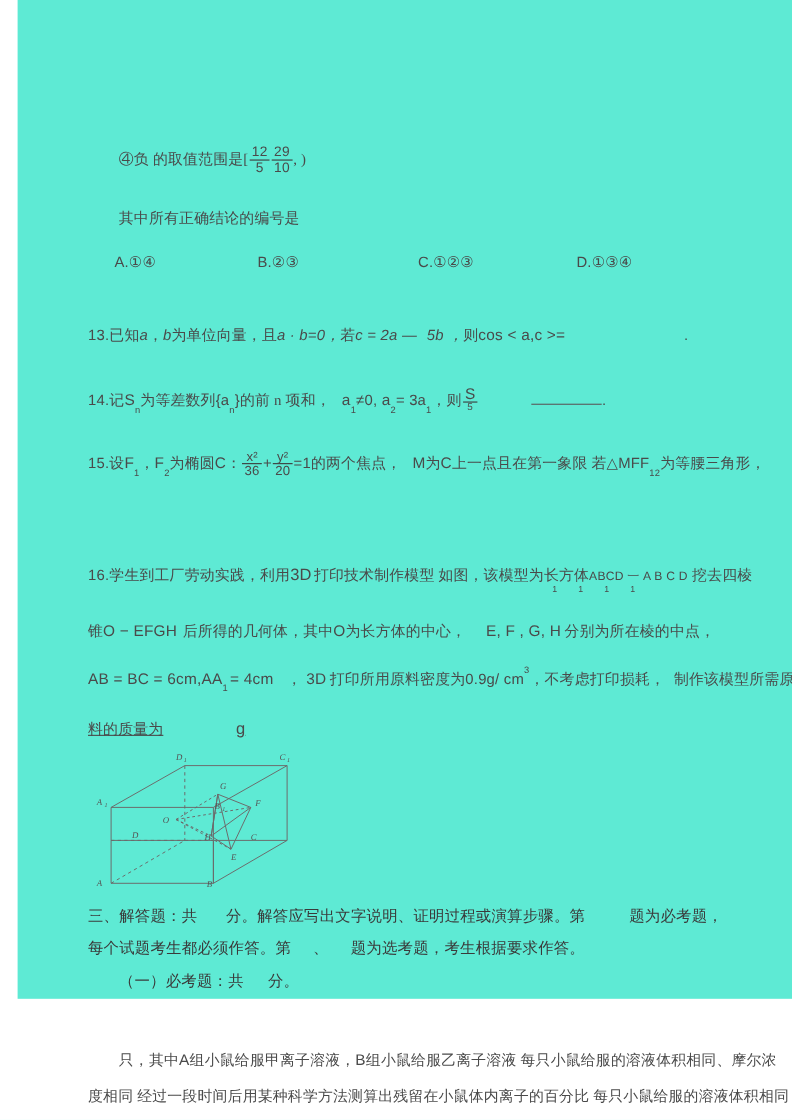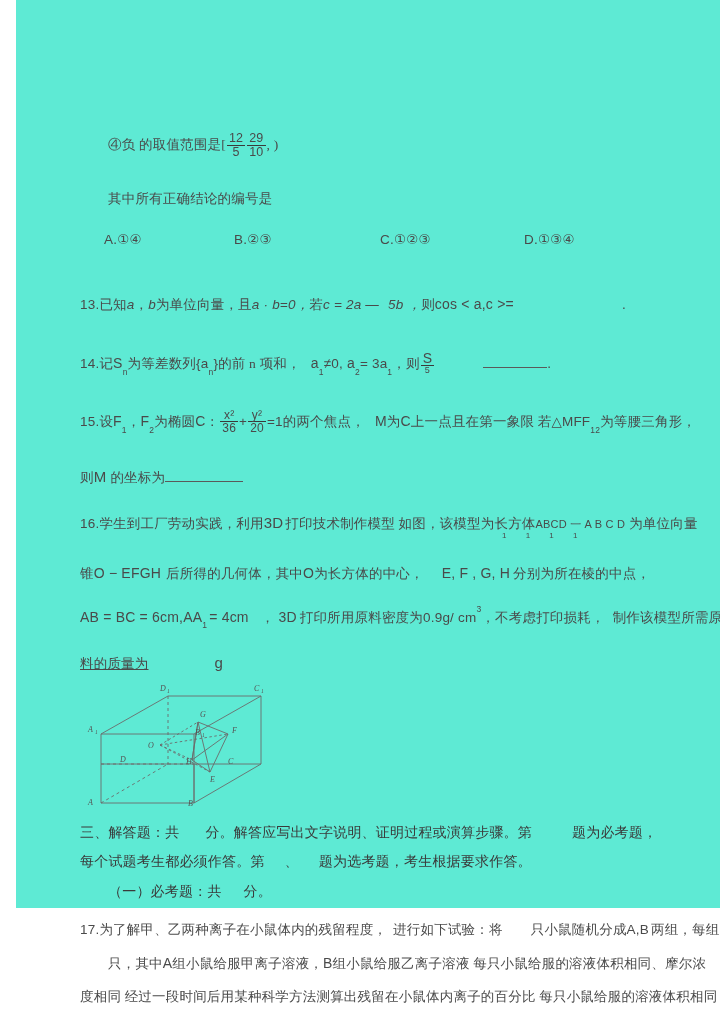--- a/index.html
+++ b/index.html
@@ -121,26 +121,23 @@
   </div>
 
   <div class="line" style="left:64px; top:353px;">
     <span class="sans">14.</span><span class="cn">记</span><span class="sans" style="font-size:14px;">S</span><span class="sans sub">n</span><span class="cn">为等差数列</span><span class="sans">{a</span><span class="sans sub">n</span><span class="sans">}</span><span class="cn">的前 n 项和，</span><span class="gap" style="width:10px;"></span><span class="sans" style="font-size:14px;">a</span><span class="sans sub">1</span><span class="sans">≠0,</span><span class="gap" style="width:4px;"></span><span class="sans" style="font-size:14px;">a</span><span class="sans sub">2</span><span class="sans">= 3a</span><span class="sans sub">1</span><span class="cn">，</span><span class="cn">则</span><span class="frac" style="font-size:14px; top:-2px;"><span class="num">S</span><span class="den" style="font-size:9px;">5</span></span><span class="gap" style="width:48px;"></span><span class="blank-u" style="width:64px;"></span><span class="sans">.</span>
   </div>
 
   <div class="line" style="left:64px; top:410px;">
     <span class="sans">15.</span><span class="cn">设</span><span class="sans" style="font-size:14px;">F</span><span class="sans sub">1</span><span class="cn">，</span><span class="sans" style="font-size:14px;">F</span><span class="sans sub">2</span><span class="cn">为椭圆</span><span class="sans" style="font-size:14px;">C</span><span class="cn">：</span><span class="frac tight"><span class="num sans">x²</span><span class="den sans">36</span></span><span class="sans">+</span><span class="frac tight"><span class="num sans">y²</span><span class="den sans">20</span></span><span class="sans">=1</span><span class="cn">的两个焦点，</span><span class="gap" style="width:10px;"></span><span class="sans" style="font-size:14px;">M</span><span class="cn">为</span><span class="sans" style="font-size:14px;">C</span><span class="cn">上一点且在第一象限  若</span><span class="sans">△MFF</span><span class="sans sub">1</span><span class="sans sub">2</span><span class="cn">为等腰三角形，</span>
   </div>
 
-  <div class="line" style="left:64px; top:468px;">
-    <span class="cn">则</span><span class="sans" style="font-size:15px;">M</span><span class="gap" style="width:4px;"></span><span class="cn">的坐标为</span><span class="blank-u" style="width:78px;"></span>
-  </div>
 
   <div class="line" style="left:64px; top:514px;">
-    <span class="sans">16.</span><span class="cn">学生到工厂劳动实践，利用</span><span class="sans" style="font-size:15px;">3D</span><span class="gap" style="width:2px;"></span><span class="cn">打印技术制作模型  如图，该模型为长方体</span><span class="sans" style="font-size:11px;">ABCD 一 A B C D</span><span class="gap" style="width:4px;"></span><span class="cn">为单位向量</span>
+    <span class="sans">16.</span><span class="cn">学生到工厂劳动实践，利用</span><span class="sans" style="font-size:15px;">3D</span><span class="gap" style="width:2px;"></span><span class="cn">打印技术制作模型  如图，该模型为长方体</span><span class="sans" style="font-size:11px;">ABCD 一 A B C D</span><span class="gap" style="width:4px;"></span><span class="cn">挖去四棱</span>
   </div>
   <div class="line sans" style="left:486px; top:531px; font-size:8px; letter-spacing:8.5px; color:#4a4a4a;">1 1 1 1</div>
 
   <div class="line" style="left:64px; top:565px;">
     <span class="cn">锥</span><span class="sans" style="font-size:14px;">O − EFGH</span><span class="gap" style="width:5px;"></span><span class="cn">后所得的几何体，其中</span><span class="sans" style="font-size:14px;">O</span><span class="cn">为长方体的中心，</span><span class="gap" style="width:18px;"></span><span class="sans" style="font-size:14px;">E, F , G, H</span><span class="gap" style="width:3px;"></span><span class="cn">分别为所在棱的中点，</span>
   </div>
 
   <div class="line" style="left:64px; top:608px;">
     <span class="sans" style="font-size:14px;">AB = BC = 6cm,AA</span><span class="sans sub">1</span><span class="gap" style="width:2px;"></span><span class="sans" style="font-size:14px;">= 4cm</span><span class="gap" style="width:12px;"></span><span class="cn">，</span><span class="gap" style="width:4px;"></span><span class="sans" style="font-size:14px;">3D</span><span class="gap" style="width:3px;"></span><span class="cn">打印所用原料密度为</span><span class="sans">0.9g/ cm</span><span class="sans sup">3</span><span class="cn">，不考虑打印损耗，</span><span class="gap" style="width:8px;"></span><span class="cn">制作该模型所需原</span>
   </div>
@@ -210,21 +207,18 @@
   <div class="line cn" style="left:64px; top:824px; font-size:14px; color:#3a3a3a;">
     <span>三、解答题：共</span><span class="gap" style="width:26px;"></span><span>分。解答应写出文字说明、证明过程或演算步骤。第</span><span class="gap" style="width:40px;"></span><span>题为必考题，</span>
   </div>
   <div class="line cn" style="left:64px; top:853px; font-size:14px; color:#3a3a3a;">
     <span>每个试题考生都必须作答。第</span><span class="gap" style="width:20px;"></span><span>、</span><span class="gap" style="width:20px;"></span><span>题为选考题，考生根据要求作答。</span>
   </div>
   <div class="line cn" style="left:92px; top:883px; font-size:14px; color:#3a3a3a;">
     <span>（一）必考题：共</span><span class="gap" style="width:22px;"></span><span>分。</span>
   </div>
 
-  <div class="line" style="left:64px; top:921px;">
-    <span class="sans">17.</span><span class="cn">为了解甲、乙两种离子在小鼠体内的残留程度，</span><span class="gap" style="width:6px;"></span><span class="cn">进行如下试验：将</span><span class="gap" style="width:28px;"></span><span class="cn">只小鼠随机分成</span><span class="sans">A,B</span><span class="gap" style="width:2px;"></span><span class="cn">两组，每组</span>
-  </div>
   <div class="line" style="left:92px; top:955px;">
     <span class="cn">只，其中</span><span class="sans" style="font-size:14px;">A</span><span class="cn">组小鼠给服甲离子溶液，</span><span class="sans" style="font-size:14px;">B</span><span class="cn">组小鼠给服乙离子溶液  每只小鼠给服的溶液体积相同、摩尔浓</span>
   </div>
   <div class="line cn" style="left:64px; top:988px;">度相同  经过一段时间后用某种科学方法测算出残留在小鼠体内离子的百分比  每只小鼠给服的溶液体积相同</div>
 
 </div>
 
 </body></html>

